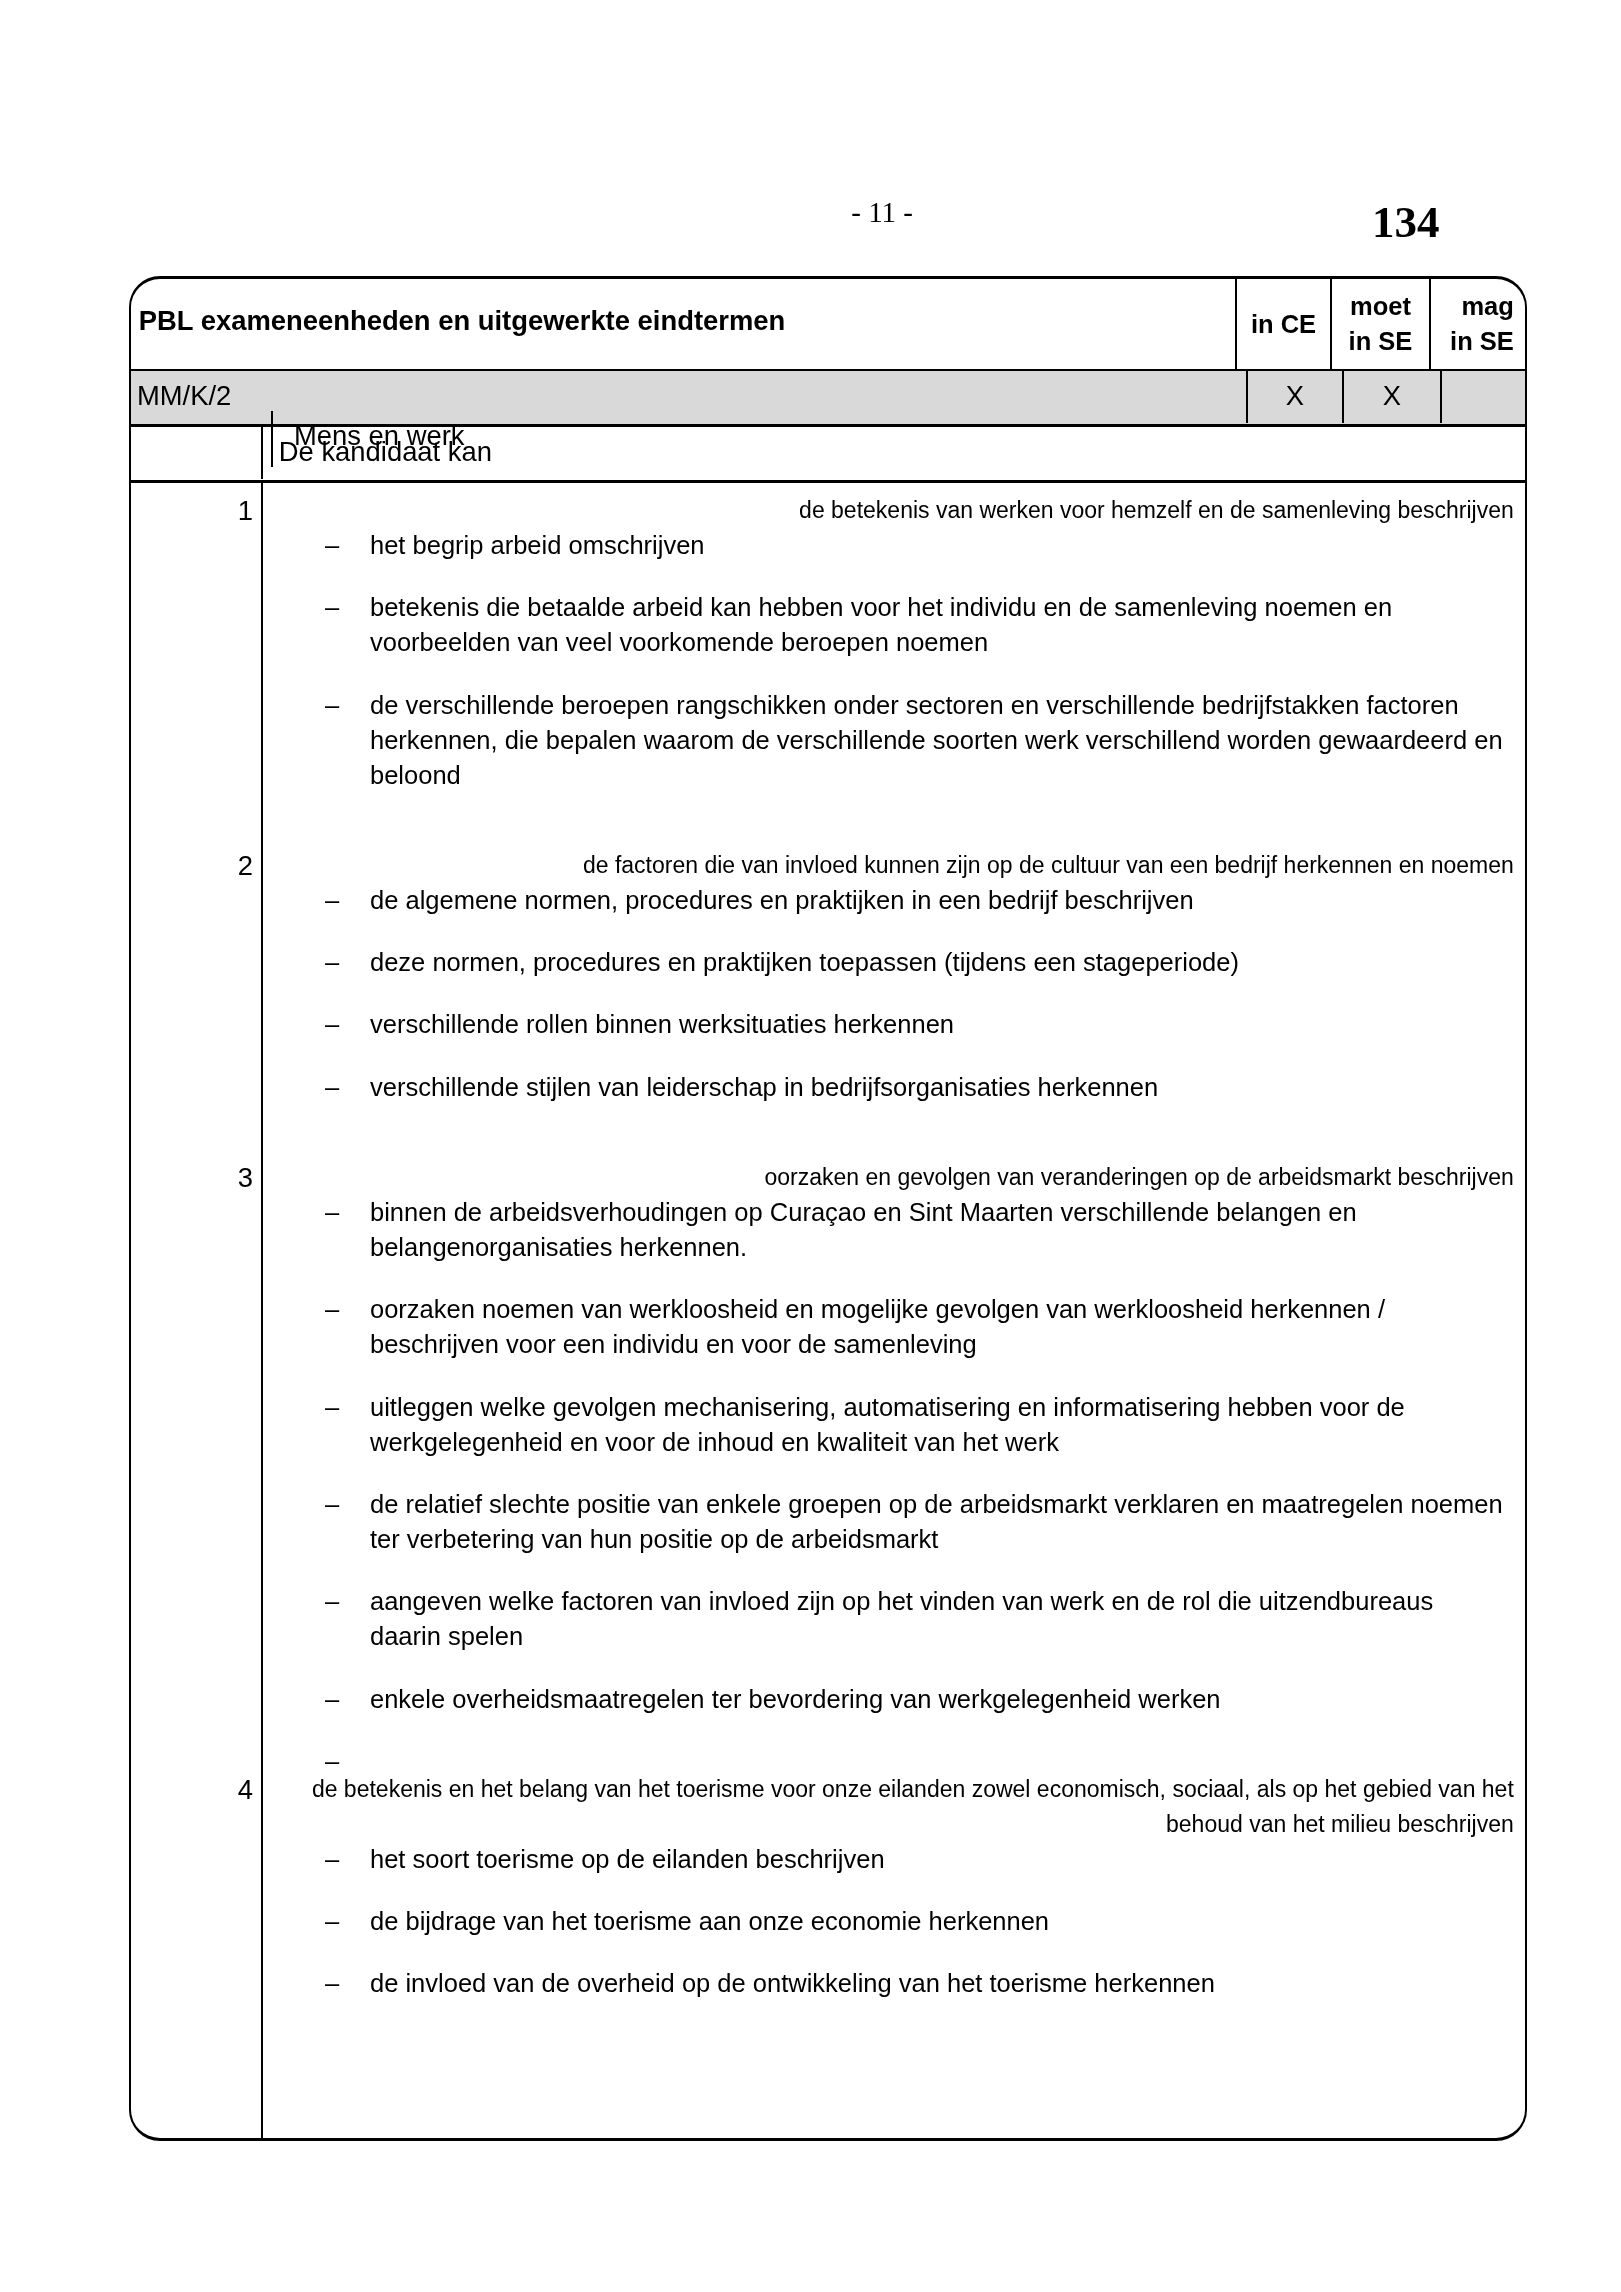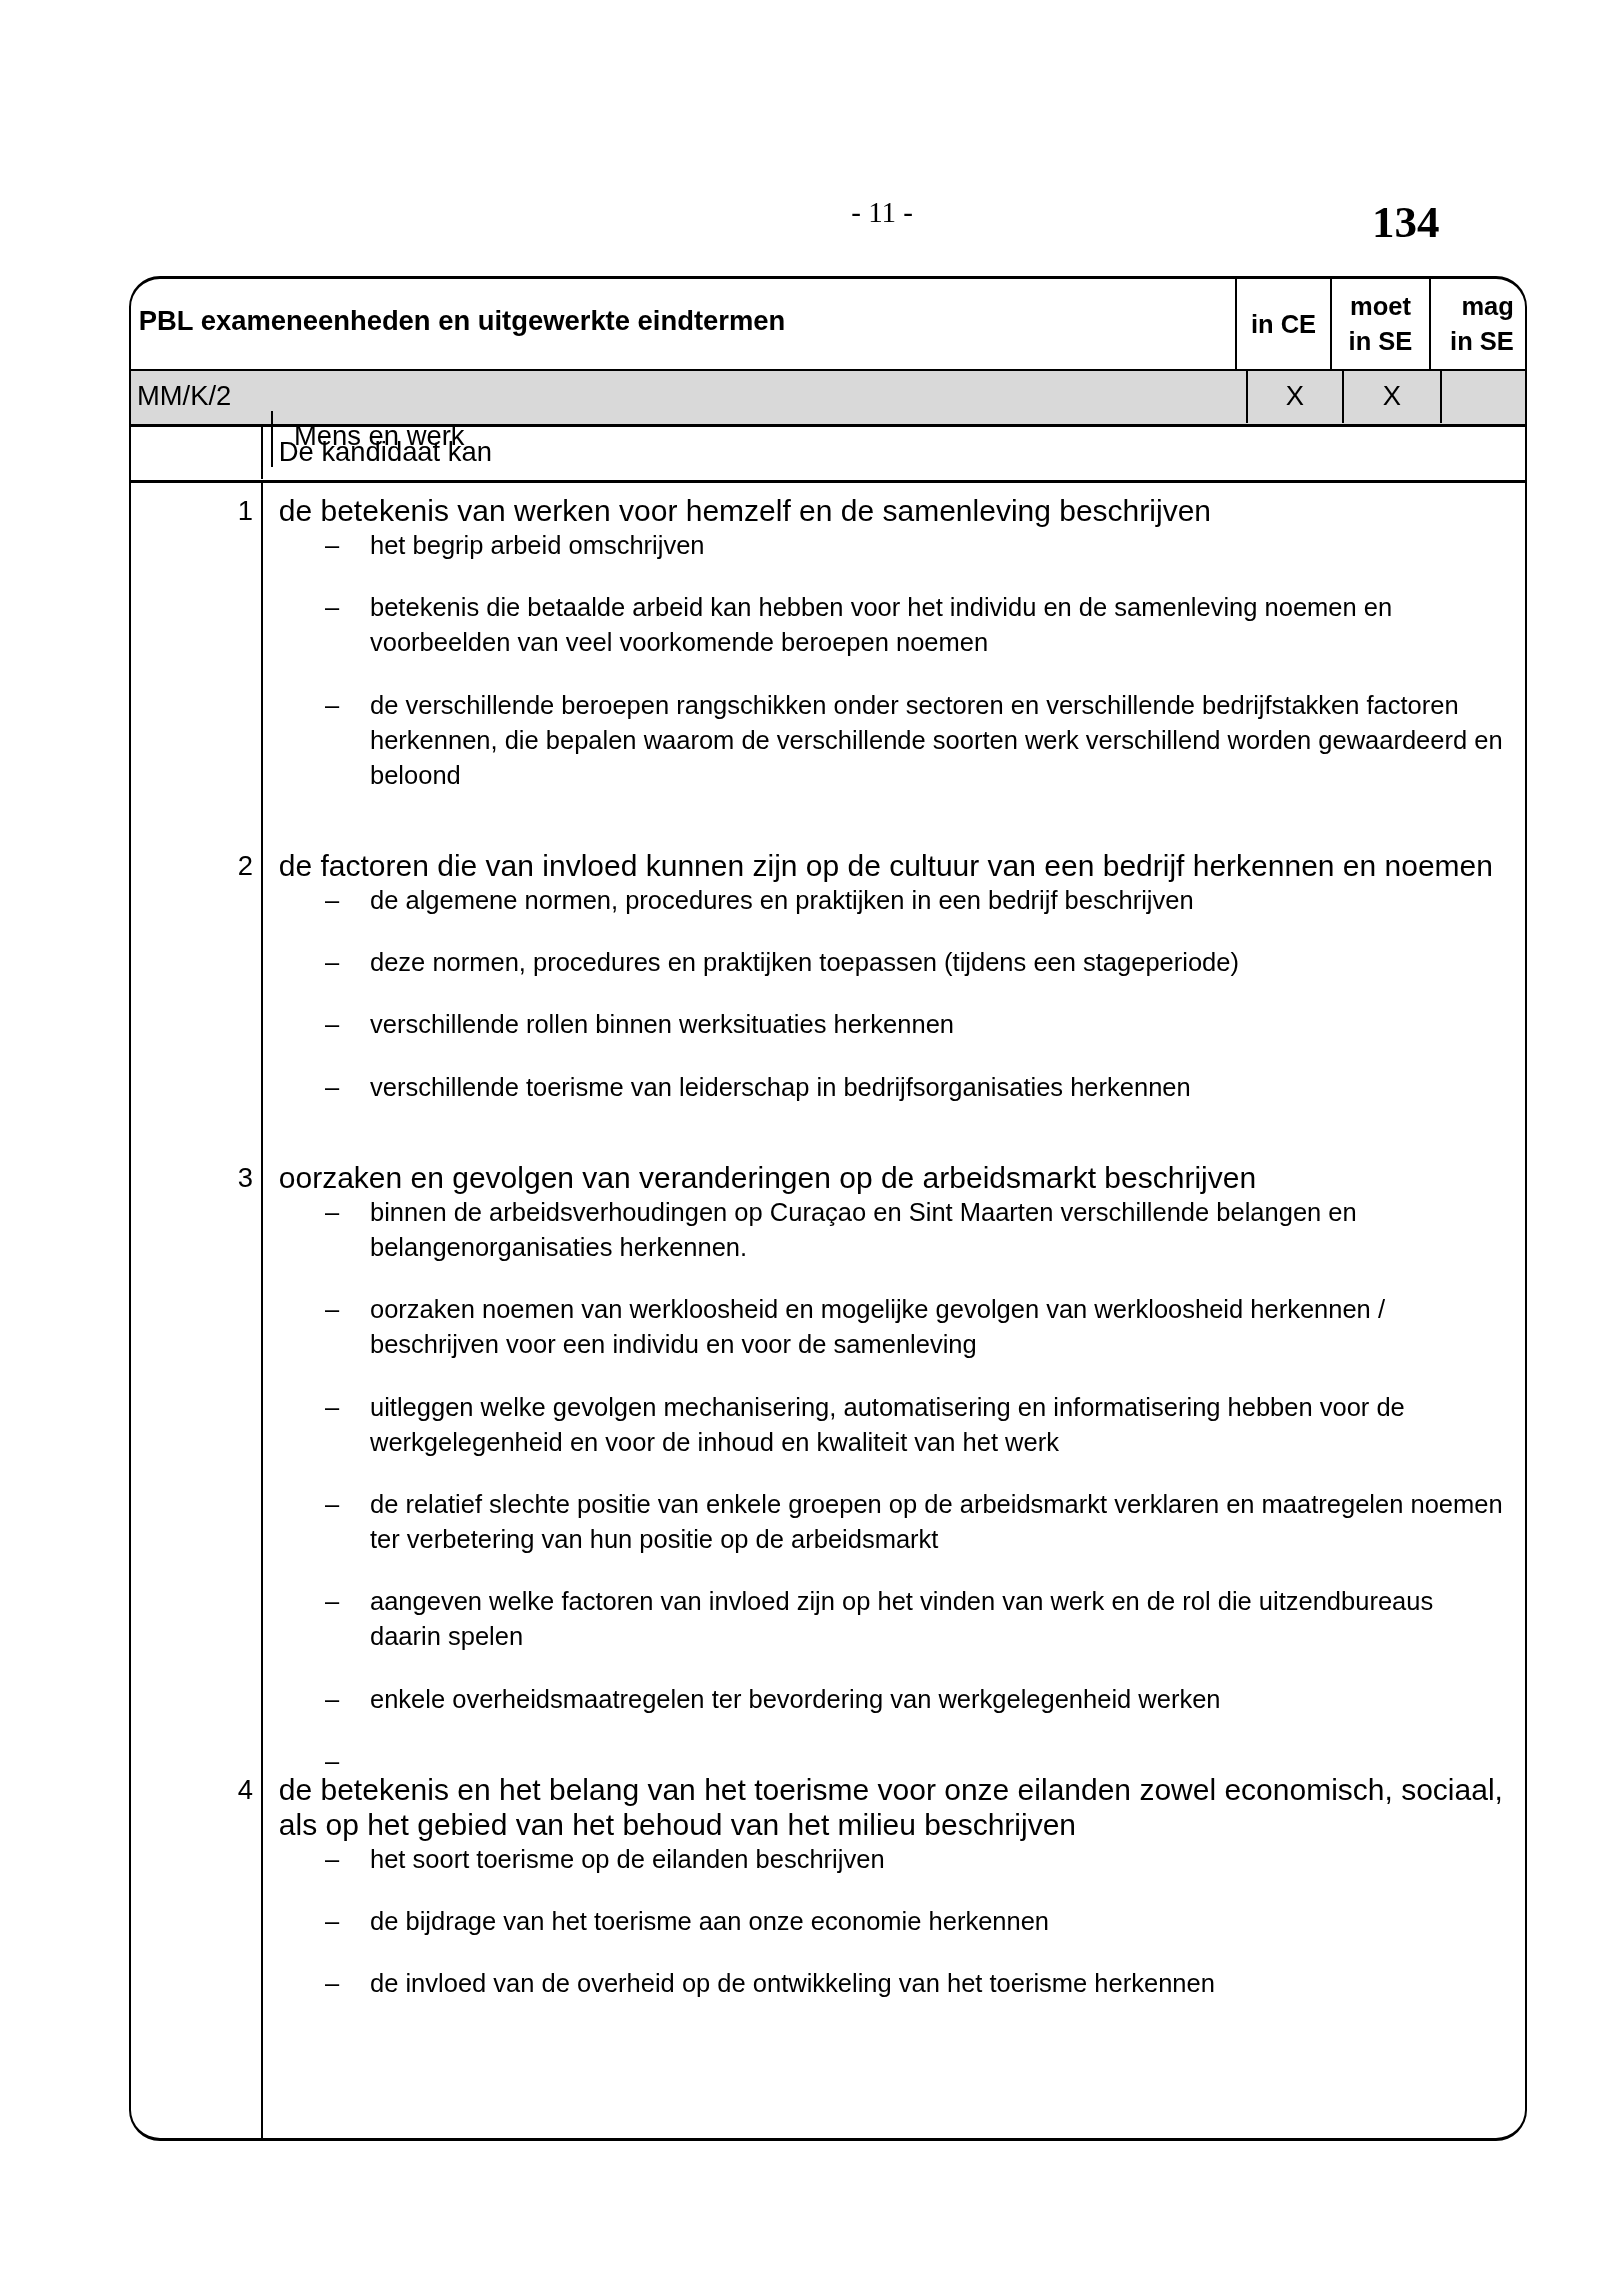--- a/index.html
+++ b/index.html
@@ -28,21 +28,21 @@
   .unit .m2 { left: 1211px; width: 98px; }
   .unit .m3 { left: 1309px; width: 86px; }
   .cand { position: absolute; left: 0; top: 148px; width: 100%; height: 56px; border-bottom: 3.9px solid #000; box-sizing: border-box; font-size: 27.4px; }
   .cand .left { position: absolute; left: 130px; top: 0; height: 52px; border-left: 2px solid #000; }
   .cand .txt { position: absolute; left: 140px; top: 8.8px; padding-left: 7.8px; }
   .body { position: absolute; left: 0; top: 204px; width: 100%; bottom: 0; }
   .body .vline { position: absolute; left: 130px; top: 0; bottom: 0; border-left: 2px solid #000; }
   .items { position: absolute; left: 0; top: 9.8px; width: 100%; }
   .item { position: relative; margin-bottom: 55px; }
   .item .num { position: absolute; left: 0; width: 122px; text-align: right; font-size: 27.4px; line-height: 35px; top: 0; }
-  .item .head { margin-left: 140px; padding-left: 7.8px; font-size: 30px; line-height: 35px; width: 1235px; }
+  .item .head { margin-left: 140px; padding-left: 7.8px; font-size: 23px; line-height: 35px; width: 1235px; text-align: right; }
   .item ul { list-style: none; margin: 0; padding: 0; }
   .item li { position: relative; margin-left: 239px; font-size: 25.5px; line-height: 35px; width: 1137px; margin-bottom: 27.4px; }
   .item li:last-child { margin-bottom: 0; }
   .item li .dash { position: absolute; left: -45px; top: 0; }
 </style>
 </head>
 <body>
 
 <div class="page-num">- 11 -</div>
 <div class="doc-num">134</div>
@@ -92,21 +92,21 @@
             <li><span class="dash">–</span><span>de verschillende beroepen rangschikken onder sectoren en verschillende bedrijfstakken factoren herkennen, die bepalen waarom de verschillende soorten werk verschillend worden gewaardeerd en beloond</span></li>
           </ul>
   </div>
         <div class="item">
     <div class="num">2</div>
     <div class="head">de factoren die van invloed kunnen zijn op de cultuur van een bedrijf herkennen en noemen</div>
     <ul>
             <li><span class="dash">–</span><span>de algemene normen, procedures en praktijken in een bedrijf beschrijven</span></li>
             <li><span class="dash">–</span><span>deze normen, procedures en praktijken toepassen (tijdens een stageperiode)</span></li>
             <li><span class="dash">–</span><span>verschillende rollen binnen werksituaties herkennen</span></li>
-            <li><span class="dash">–</span><span>verschillende toerisme van leiderschap in bedrijfsorganisaties herkennen</span></li>
+            <li><span class="dash">–</span><span>verschillende stijlen van leiderschap in bedrijfsorganisaties herkennen</span></li>
           </ul>
   </div>
         <div class="item">
     <div class="num">3</div>
     <div class="head">oorzaken en gevolgen van veranderingen op de arbeidsmarkt beschrijven</div>
     <ul>
             <li><span class="dash">–</span><span>binnen de arbeidsverhoudingen op Curaçao en Sint Maarten verschillende belangen en belangenorganisaties herkennen.</span></li>
             <li><span class="dash">–</span><span>oorzaken noemen van werkloosheid en mogelijke gevolgen van werkloosheid herkennen / beschrijven voor een individu en voor de samenleving</span></li>
             <li><span class="dash">–</span><span>uitleggen welke gevolgen mechanisering, automatisering en informatisering hebben voor de werkgelegenheid en voor de inhoud en kwaliteit van het werk</span></li>
             <li><span class="dash">–</span><span>de relatief slechte positie van enkele groepen op de arbeidsmarkt verklaren en maatregelen noemen ter verbetering van hun positie op de arbeidsmarkt</span></li>

